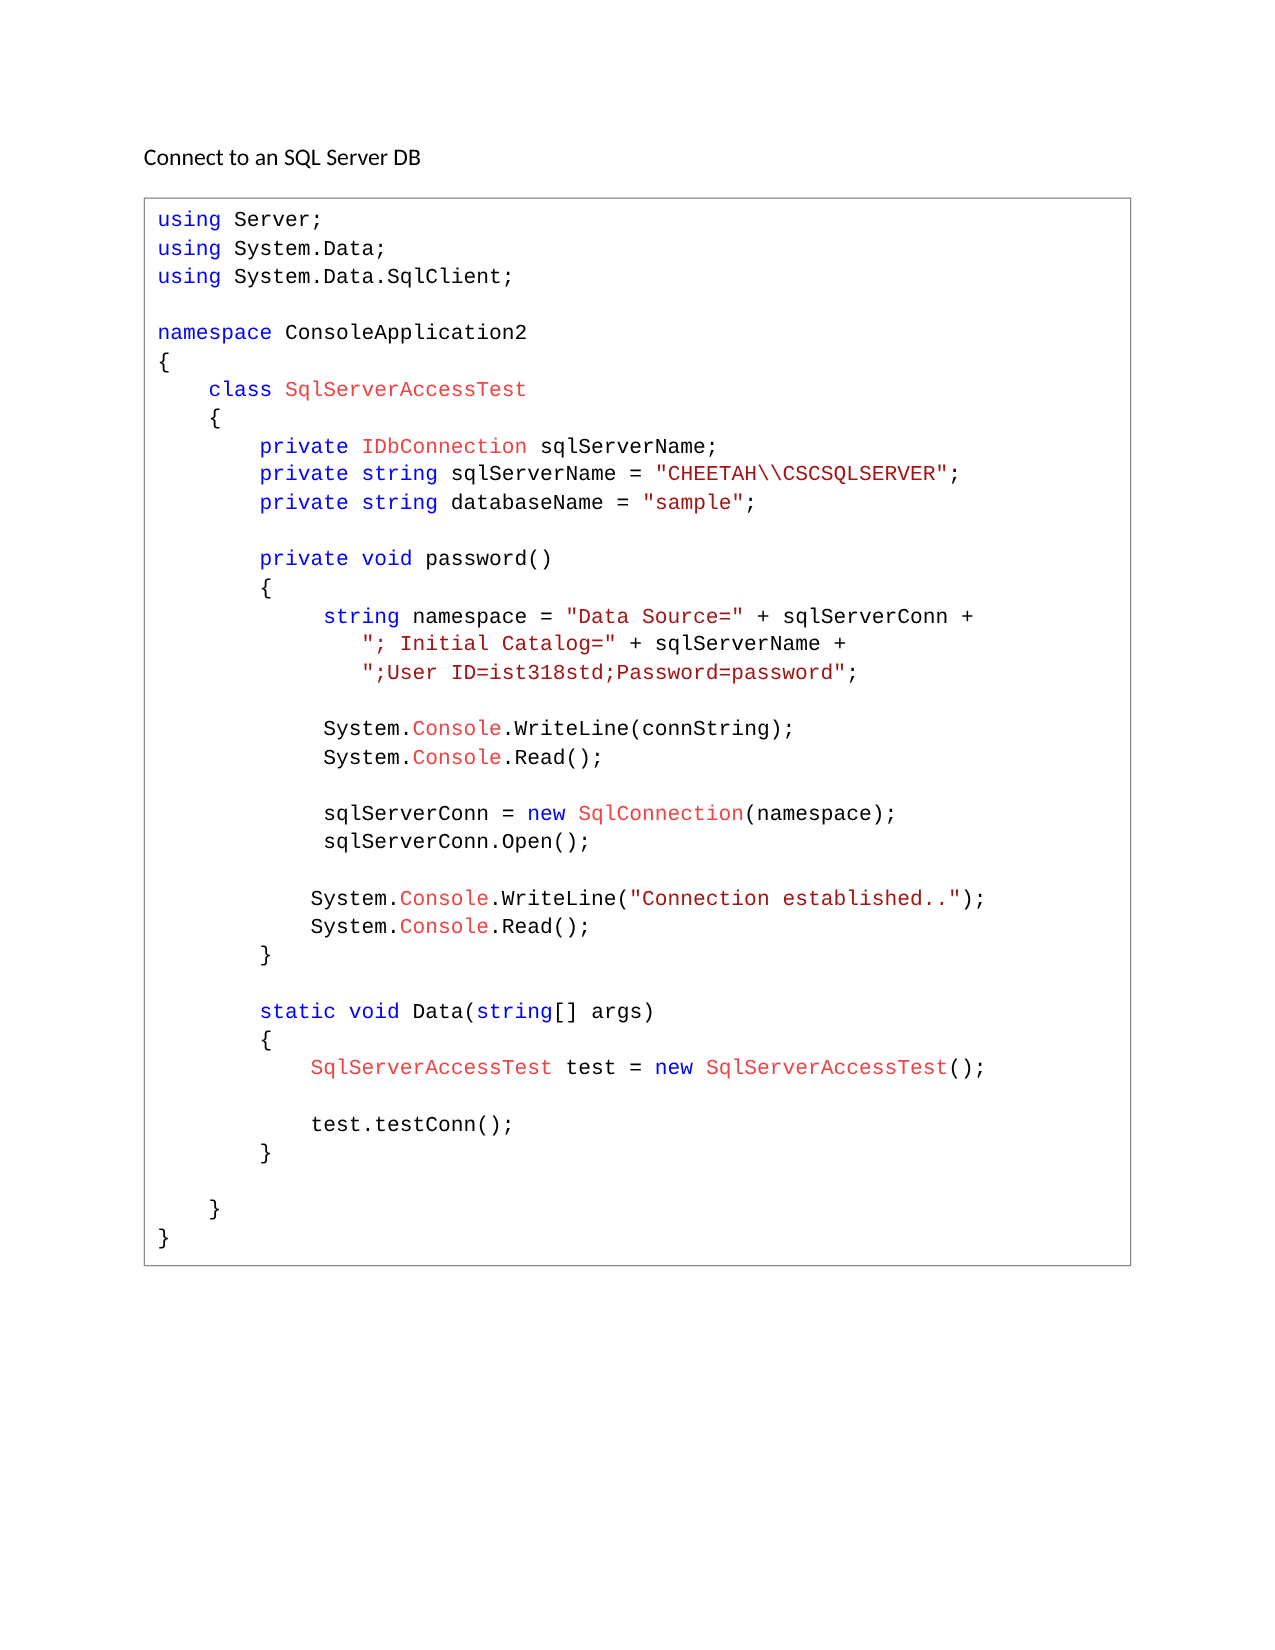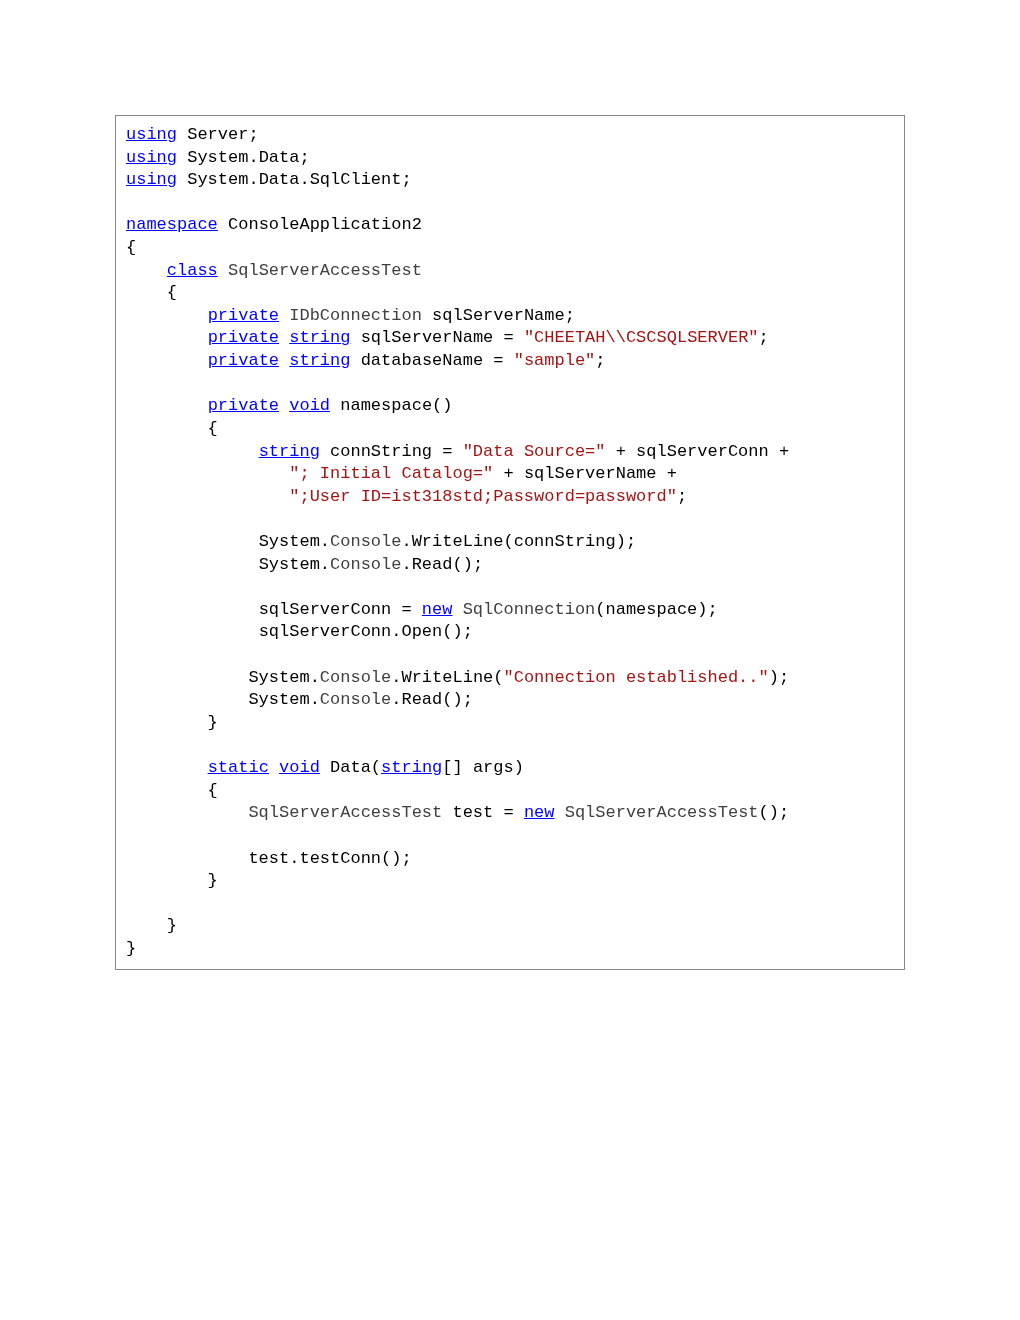--- a/index.html
+++ b/index.html
@@ -21,44 +21,45 @@
   }
   .codebox {
     border: 1px solid #888;
     padding: 8px 10px;
     font-family: Consolas, "Courier New", monospace;
     font-size: 17px;
     line-height: 1.33;
     white-space: pre;
     color: #000;
   }
-  .kw { color: #0000ff; text-decoration: underline; }
-  .typ { color: #404040; }
+  .kw { color: #0000ff; }
+  .typ { color: #ef4444; }
   .str { color: #a31515; }
 </style>
 </head>
 <body>
 
 <div class="page">
+  <div class="title">Connect to an SQL Server DB</div>
 
   <div class="codebox"><span class="kw">using</span><span> Server;</span>
 <span class="kw">using</span><span> System.Data;</span>
 <span class="kw">using</span><span> System.Data.SqlClient;</span>
 
 <span class="kw">namespace</span><span> ConsoleApplication2</span>
 <span>{</span>
 <span>    </span><span class="kw">class</span><span> </span><span class="typ">SqlServerAccessTest</span>
 <span>    {</span>
 <span>        </span><span class="kw">private</span><span> </span><span class="typ">IDbConnection</span><span> sqlServerName;</span>
 <span>        </span><span class="kw">private</span><span> </span><span class="kw">string</span><span> sqlServerName = </span><span class="str">"CHEETAH\\CSCSQLSERVER"</span><span>;</span>
 <span>        </span><span class="kw">private</span><span> </span><span class="kw">string</span><span> databaseName = </span><span class="str">"sample"</span><span>;</span>
 
-<span>        </span><span class="kw">private</span><span> </span><span class="kw">void</span><span> namespace()</span>
+<span>        </span><span class="kw">private</span><span> </span><span class="kw">void</span><span> password()</span>
 <span>        {</span>
-<span>             </span><span class="kw">string</span><span> connString = </span><span class="str">"Data Source="</span><span> + sqlServerConn +</span>
+<span>             </span><span class="kw">string</span><span> namespace = </span><span class="str">"Data Source="</span><span> + sqlServerConn +</span>
 <span>                </span><span class="str">"; Initial Catalog="</span><span> + sqlServerName +</span>
 <span>                </span><span class="str">";User ID=ist318std;Password=password"</span><span>;</span>
 
 <span>             </span>System.<span class="typ">Console</span><span>.WriteLine(connString);</span>
 <span>             </span>System.<span class="typ">Console</span><span>.Read();</span>
 
 <span>             </span>sqlServerConn = <span class="kw">new</span><span> </span><span class="typ">SqlConnection</span><span>(namespace);</span>
 <span>             </span>sqlServerConn.Open();
 
 <span>            System.</span><span class="typ">Console</span><span>.WriteLine(</span><span class="str">"Connection established.."</span><span>);</span>

